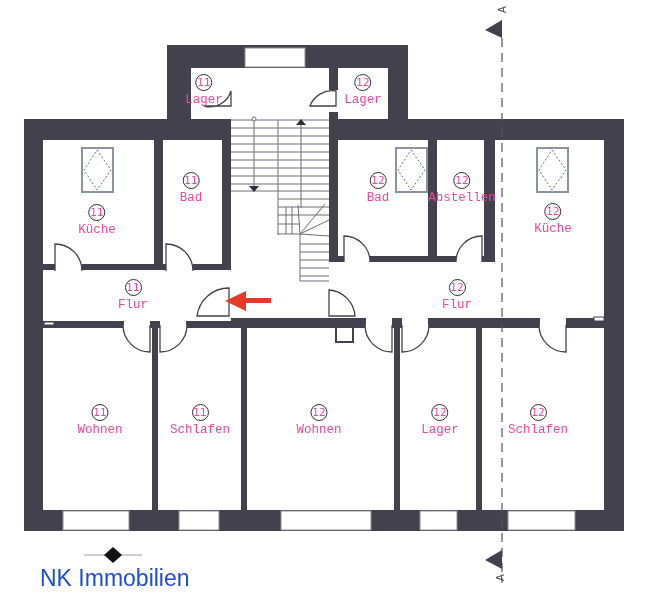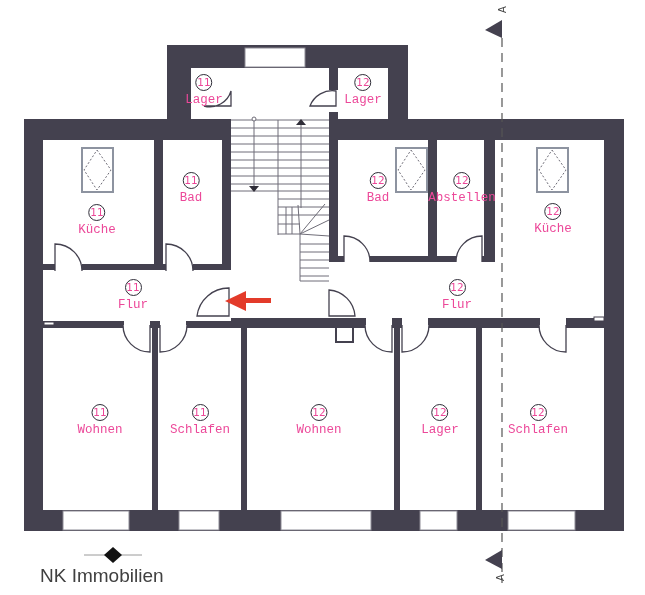--- a/index.html
+++ b/index.html
@@ -6,21 +6,21 @@
     body { width: 645px; height: 595px; position: relative; overflow: hidden; font-family: "DejaVu Sans", sans-serif; }
     svg { position: absolute; left: 0; top: 0; }
     .wall { fill: #44414f; }
     .room { fill: #ffffff; }
     .thin { stroke: #44414f; stroke-width: 2; fill: none; }
     .door { stroke: #44414f; stroke-width: 1.3; fill: #ffffff; }
     .win { fill: #ffffff; stroke: #8d8c96; stroke-width: 1; }
     .rl { position: absolute; text-align: center; transform: translateX(-50%); color: #ec4899; font-size: 12.5px; line-height: 14px; white-space: nowrap; }
     .rl .num { display: inline-block; width: 15px; height: 15px; border: 1px solid #2f2d38; border-radius: 50%; font-size: 10.5px; line-height: 15px; margin-bottom: 2px; }
     .rl .name { display: block; font-family: Liberation Mono, monospace; }
-    .brand { position: absolute; left: 40px; top: 565px; font-family: "Liberation Sans", sans-serif; font-size: 19px; color: #404040; }
+    .brand { position: absolute; left: 40px; top: 565px; font-family: "Liberation Sans", sans-serif; font-size: 23px; color: #1d4ed8; }
     .section-letter { position: absolute; font-size: 10px; color: #444; }
   </style>
 </head>
 <body>
 
 <svg width="645" height="595" viewBox="0 0 645 595">
 
   <rect class="wall" x="24" y="119" width="600" height="412"></rect>
   <rect class="wall" x="167" y="45" width="241" height="90"></rect>
 

